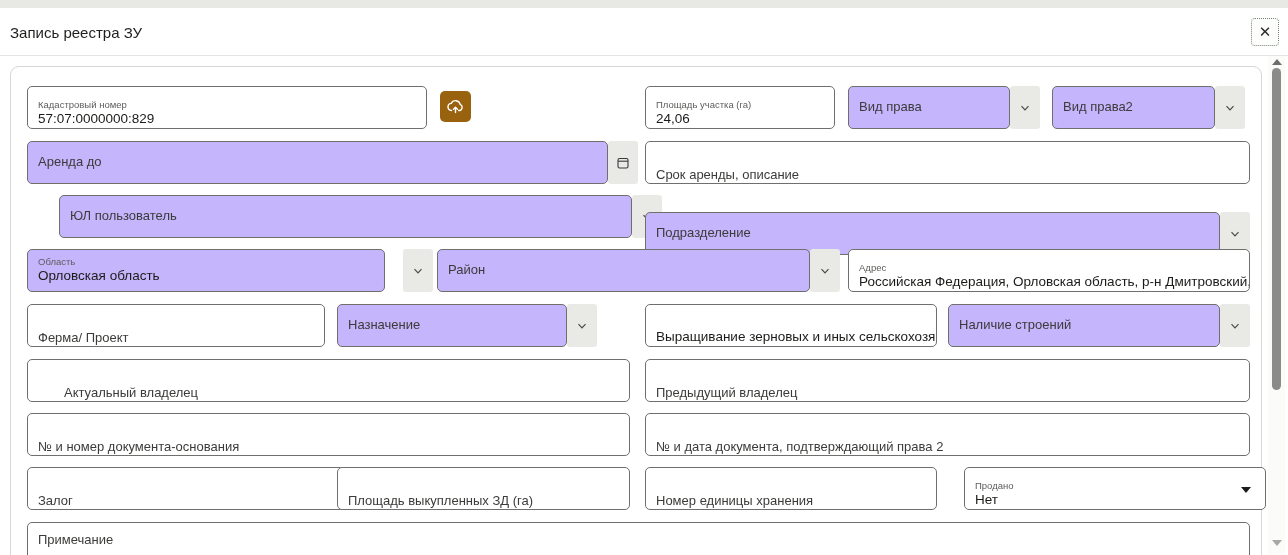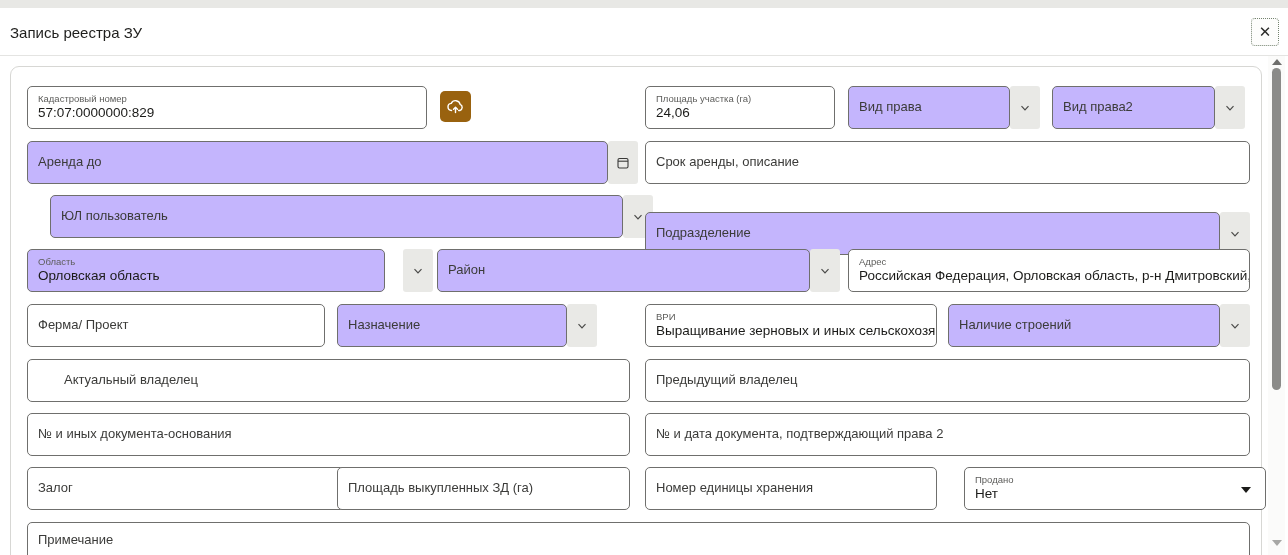--- a/index.html
+++ b/index.html
@@ -16,21 +16,21 @@
     font-size:15px; color:#2a2a28; cursor:pointer;
   }
   .divider { position:absolute; left:0; top:55px; width:1288px; height:1px; background:#e4e4e2; }
   .panel {
     position:absolute; left:10px; top:66px; width:1252px; height:620px; box-sizing:border-box;
     border:1px solid #d7d7d4; border-radius:9px; background:#fff;
   }
   .field {
     position:absolute; height:43px; box-sizing:border-box;
     border:1px solid #6f6f6d; border-radius:5px; background:#fff;
-    display:flex; flex-direction:column; justify-content:center;
+    display:flex; flex-direction:column; justify-content:flex-end;
     padding:0 10px; overflow:hidden;
   }
   .flabel { font-size:9.5px; color:#5c5c5a; line-height:1.3; white-space:nowrap; }
   .fvalue { font-size:13.5px; color:#1b1b19; line-height:1.25; white-space:nowrap; }
   .fph    { font-size:13px;  color:#3b3b39; line-height:1.25; white-space:nowrap; }
   .combo  { position:absolute; height:43px; display:flex; align-items:stretch; }
   .combo .cfield {
     flex:1; box-sizing:border-box; border:1px solid #6f6f6d; border-radius:5px; background:#c4b5fd;
     display:flex; flex-direction:column; justify-content:center; padding:0 10px; overflow:hidden;
   }
@@ -115,21 +115,21 @@
     <svg width="14" height="14" viewBox="0 0 14 14">
       <rect x="2" y="2.5" width="10" height="9.5" rx="1.5" fill="none" stroke="#3a3a38" stroke-width="1.1"></rect>
       <line x1="2" y1="5.2" x2="12" y2="5.2" stroke="#3a3a38" stroke-width="1.1"></line>
     </svg>
   </div>
 </div>
 <div class="field" style="left:645px; top:141px; width:605px;">
   <span class="fph">Срок аренды, описание</span>
 </div>
 
-<div class="combo" style="left:18px; top:195px; width:603px;padding-left:32px;">
+<div class="combo" style="left:27px; top:195px; width:603px;padding-left:32px;">
   <div class="cfield">
     <span class="fph">ЮЛ пользователь</span>
   </div>
   <div class="sidebtn">
     <svg width="12" height="12" viewBox="0 0 12 12">
         <path d="M2.5 4.2 L6 7.8 L9.5 4.2" fill="none" stroke="#4a4a48" stroke-width="1.2"></path>
       </svg>
   </div>
 </div>
 <div class="combo" style="left:645px; top:212px; width:605px;">
@@ -176,21 +176,20 @@
   <div class="cfield">
     <span class="fph">Назначение</span>
   </div>
   <div class="sidebtn">
     <svg width="12" height="12" viewBox="0 0 12 12">
         <path d="M2.5 4.2 L6 7.8 L9.5 4.2" fill="none" stroke="#4a4a48" stroke-width="1.2"></path>
       </svg>
   </div>
 </div>
 <div class="field" style="left:645px; top:304px; width:292px;">
-  <span class="flabel">ВРИ</span>
   <span class="fvalue">Выращивание зерновых и иных сельскохозяйстве</span>
 </div>
 <div class="combo" style="left:948px; top:304px; width:302px;">
   <div class="cfield">
     <span class="fph">Наличие строений</span>
   </div>
   <div class="sidebtn">
     <svg width="12" height="12" viewBox="0 0 12 12">
         <path d="M2.5 4.2 L6 7.8 L9.5 4.2" fill="none" stroke="#4a4a48" stroke-width="1.2"></path>
       </svg>
@@ -198,21 +197,21 @@
 </div>
 
 <div class="field" style="left:27px; top:359px; width:603px;padding-left:36px;">
   <span class="fph">Актуальный владелец</span>
 </div>
 <div class="field" style="left:645px; top:359px; width:605px;">
   <span class="fph">Предыдущий владелец</span>
 </div>
 
 <div class="field" style="left:27px; top:413px; width:603px;">
-  <span class="fph">№ и иных документа-основания</span>
+  <span class="fph">№ и номер документа-основания</span>
 </div>
 <div class="field" style="left:645px; top:413px; width:605px;">
   <span class="fph">№ и дата документа, подтверждающий права 2</span>
 </div>
 
 <div class="field" style="left:27px; top:467px; width:328px;">
   <span class="fph">Залог</span>
 </div>
 <div class="field" style="left:337px; top:467px; width:293px;">
   <span class="fph">Площадь выкупленных ЗД (га)</span>

